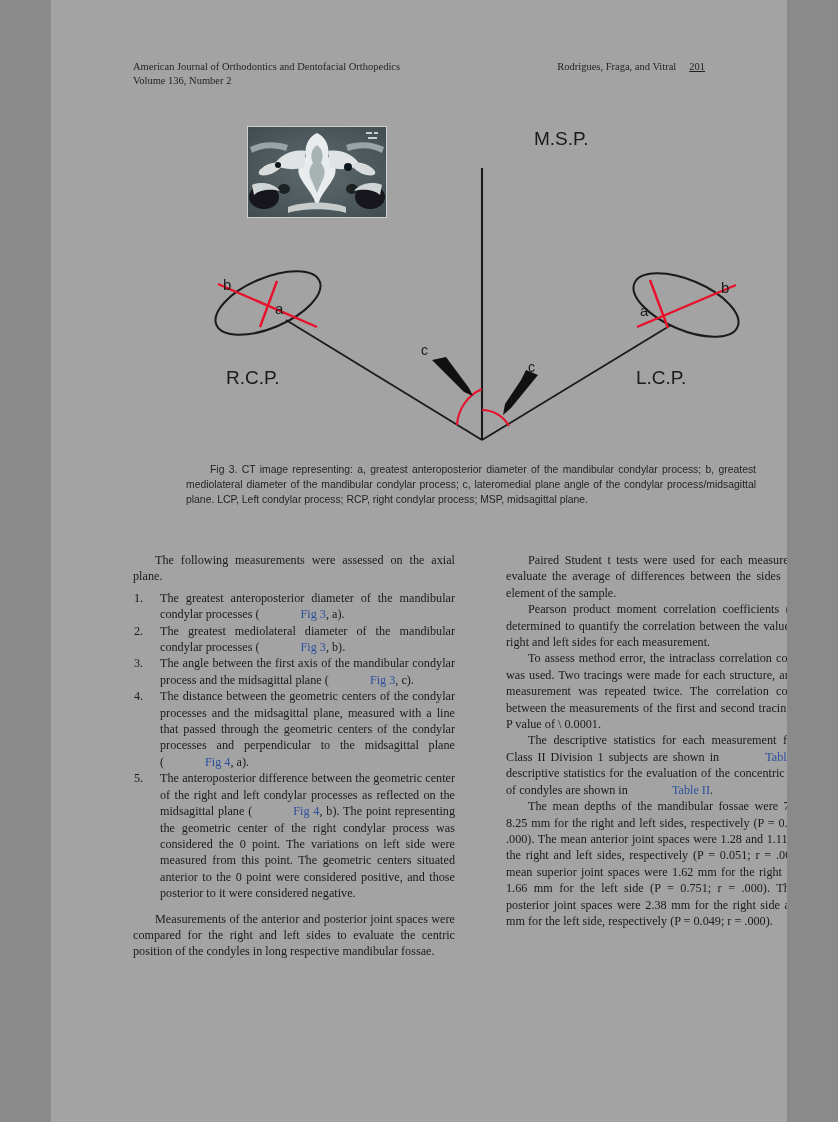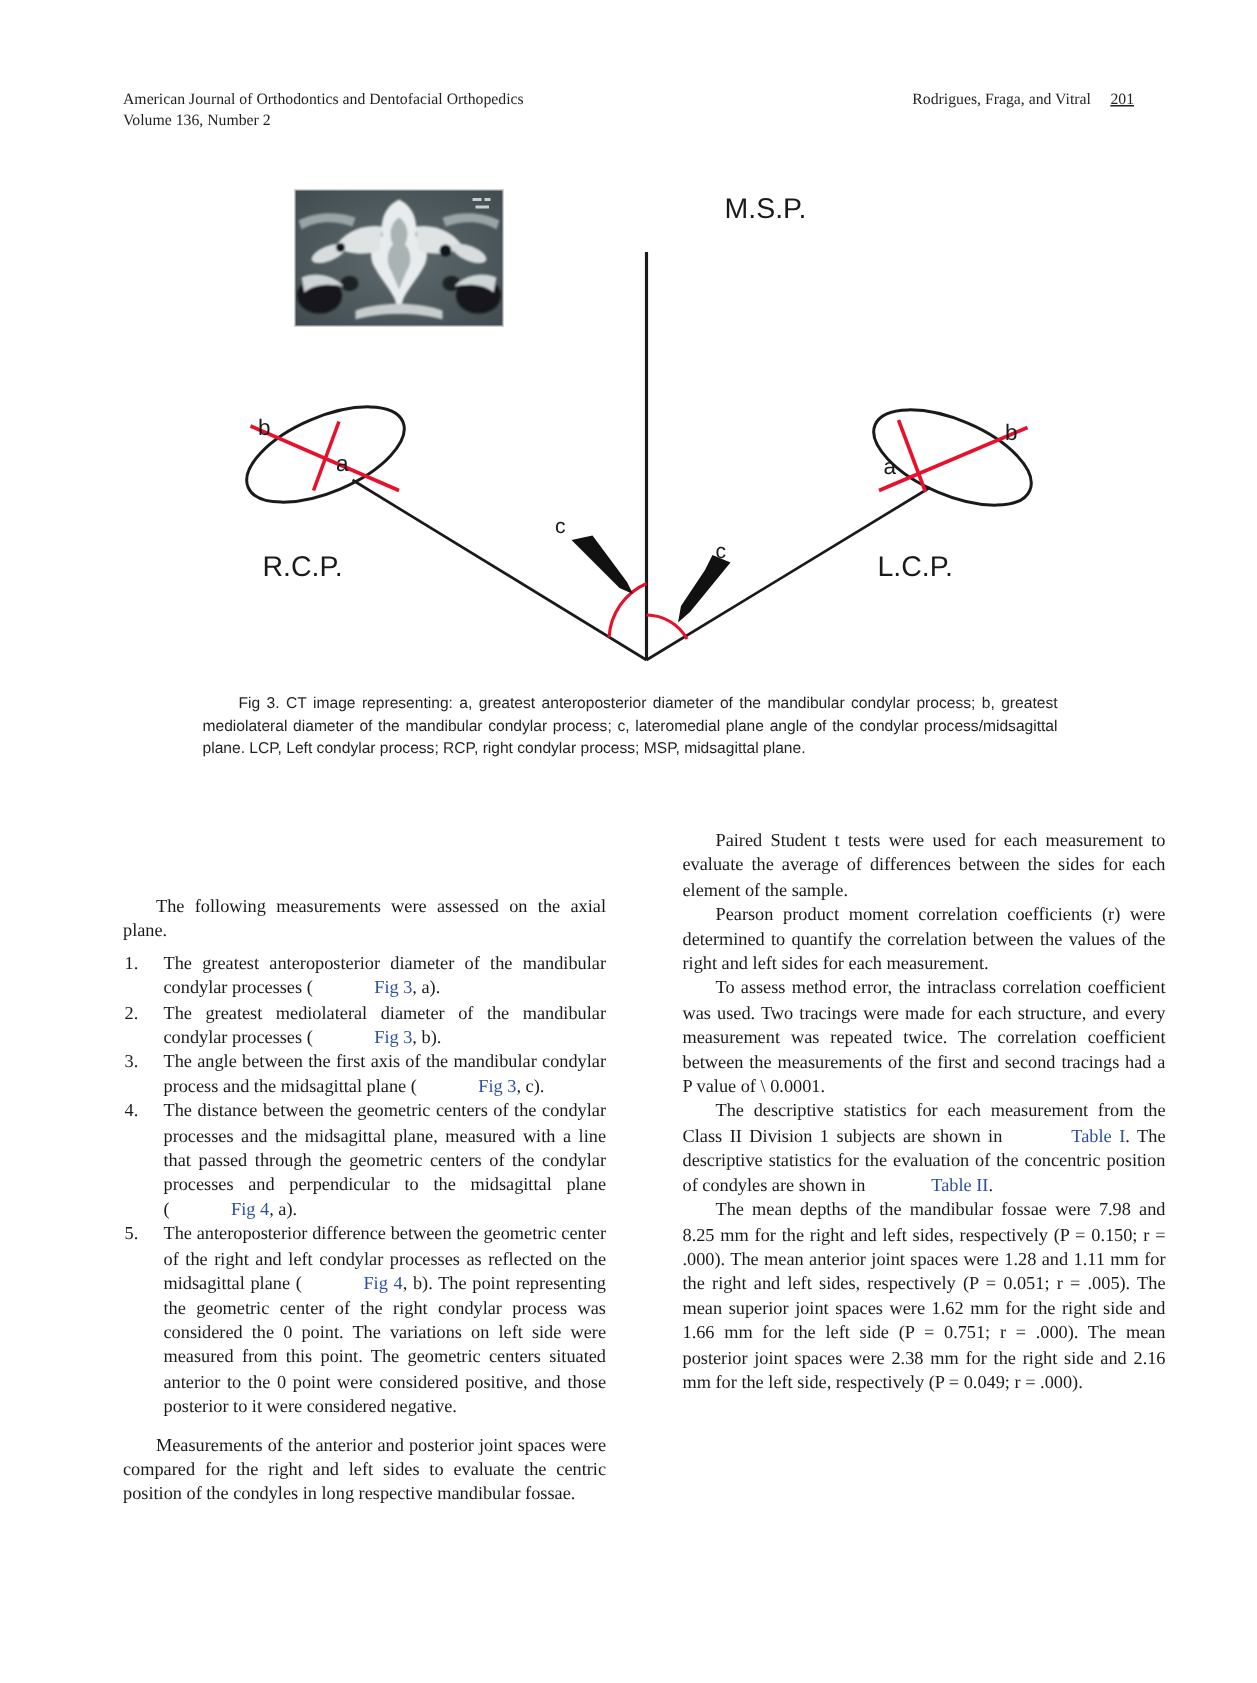--- a/index.html
+++ b/index.html
@@ -5,23 +5,23 @@
   html, body {
     margin: 0;
     padding: 0;
     background: #8a8a8a;
   }
   body {
     font-family: "Liberation Serif", serif;
   }
   .page {
     position: relative;
-    width: 838px;
+    width: 736px;
     height: 1122px;
-    background: #ffffff;
+    background: #a3a3a3;
     overflow: hidden;
     margin: 0 auto;
   }
 
   
   .runhead {
     position: absolute;
     top: 60px;
     left: 82px;
     right: 82px;
@@ -88,21 +88,21 @@
   .col {
     position: absolute;
     top: 552px;
     width: 322px;
     font-family: "Liberation Serif", serif;
     font-size: 12.2px;
     line-height: 16.4px;
     color: #1a1a1a;
     text-align: justify;
   }
-  .col-left { left: 82px; margin-top: 44px; }
+  .col-left { left: 82px; }
   .col-right { left: 455px; }
 
   .col p {
     margin: 0;
     text-indent: 22px;
   }
 
   ol.numlist {
     margin: 0;
     padding: 0;

